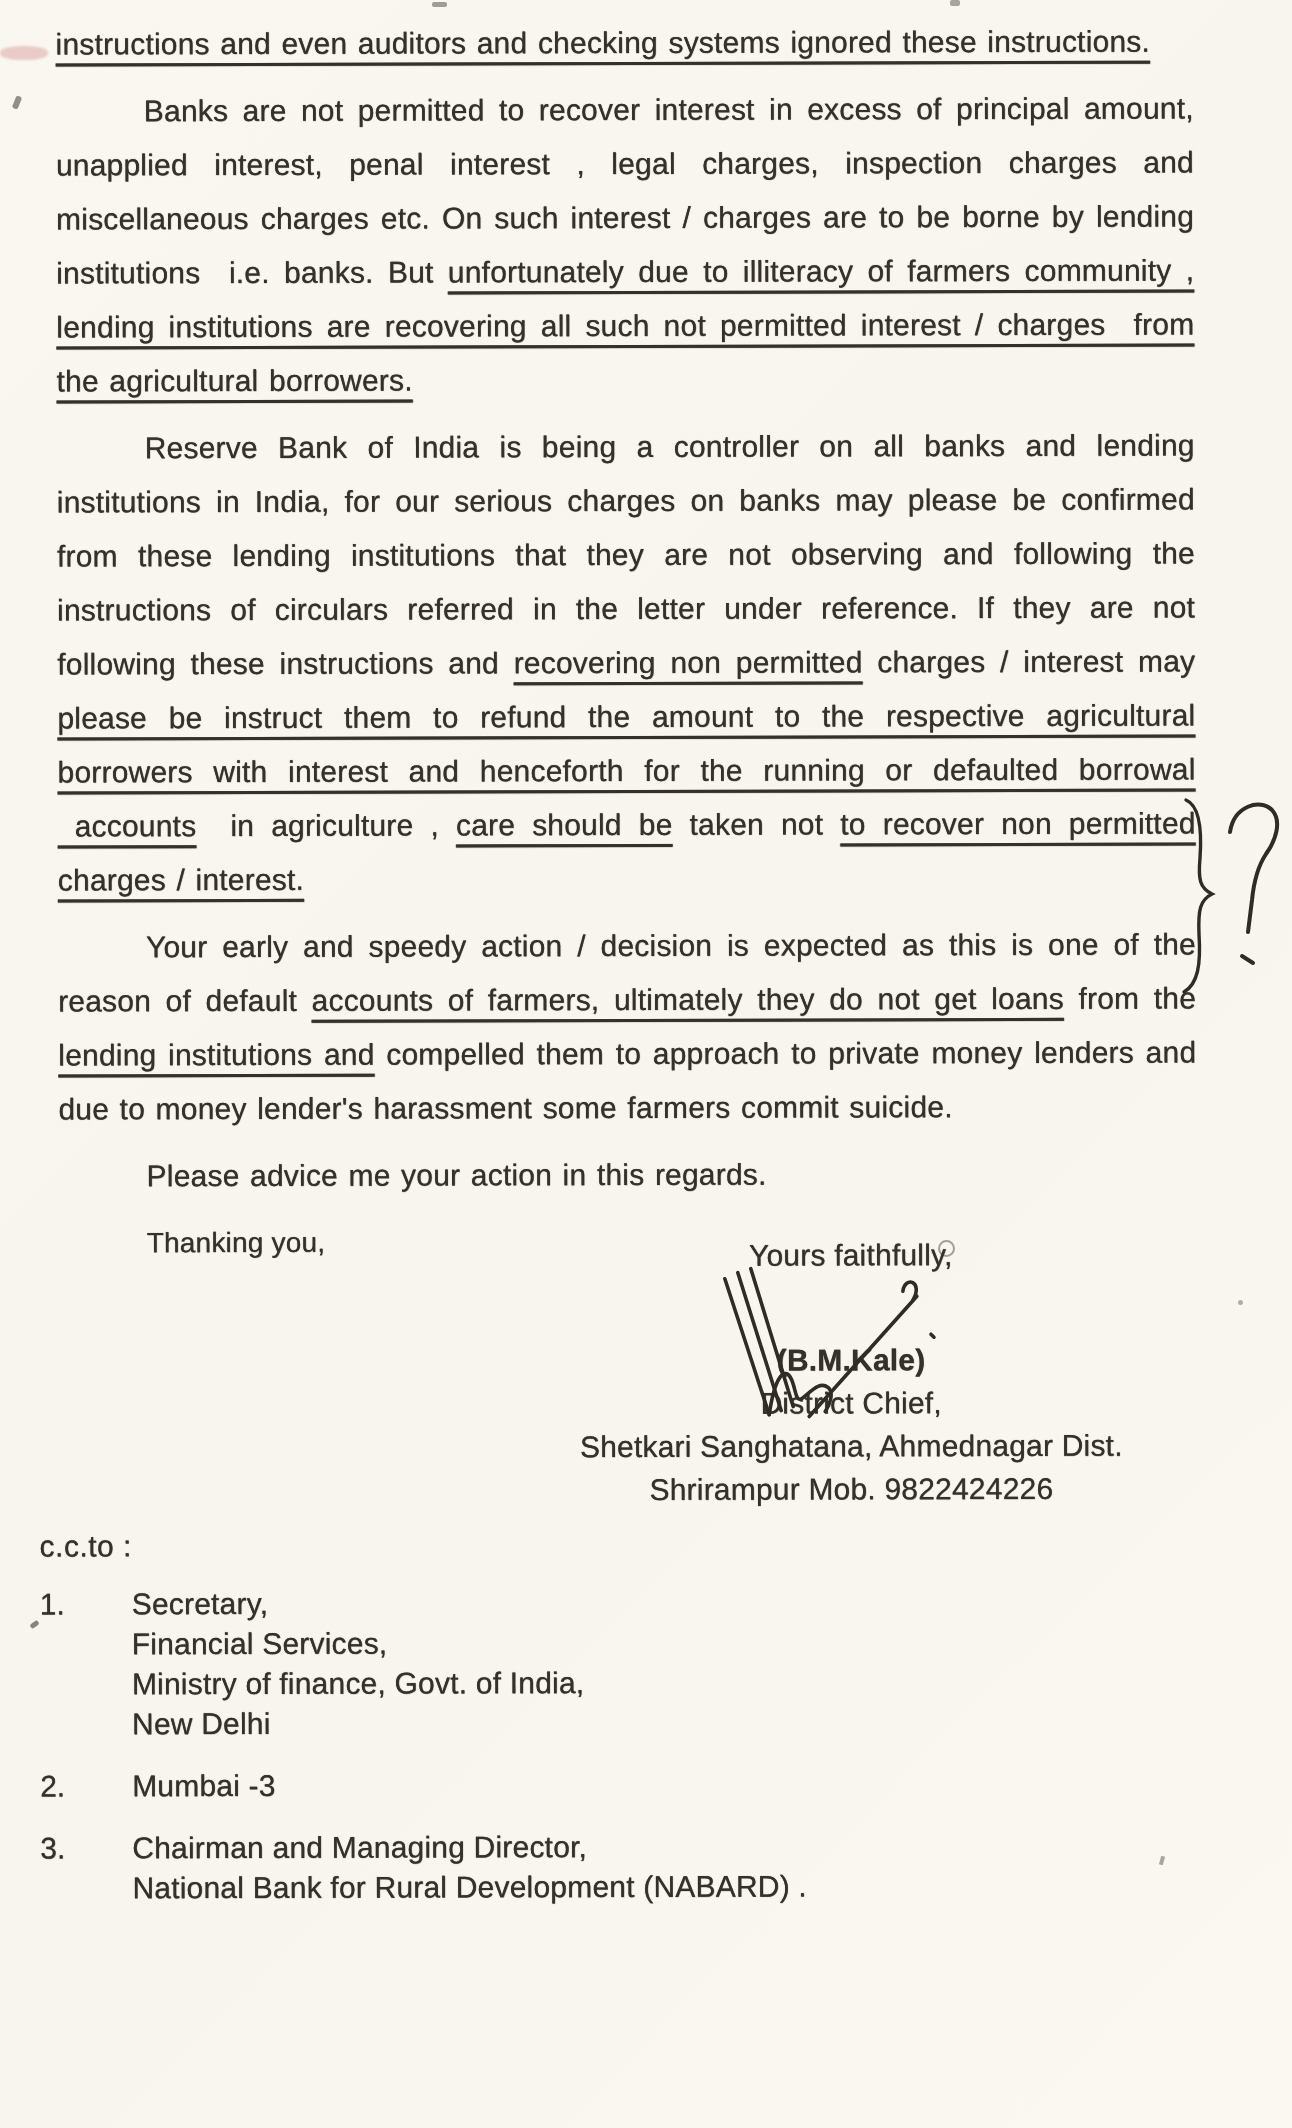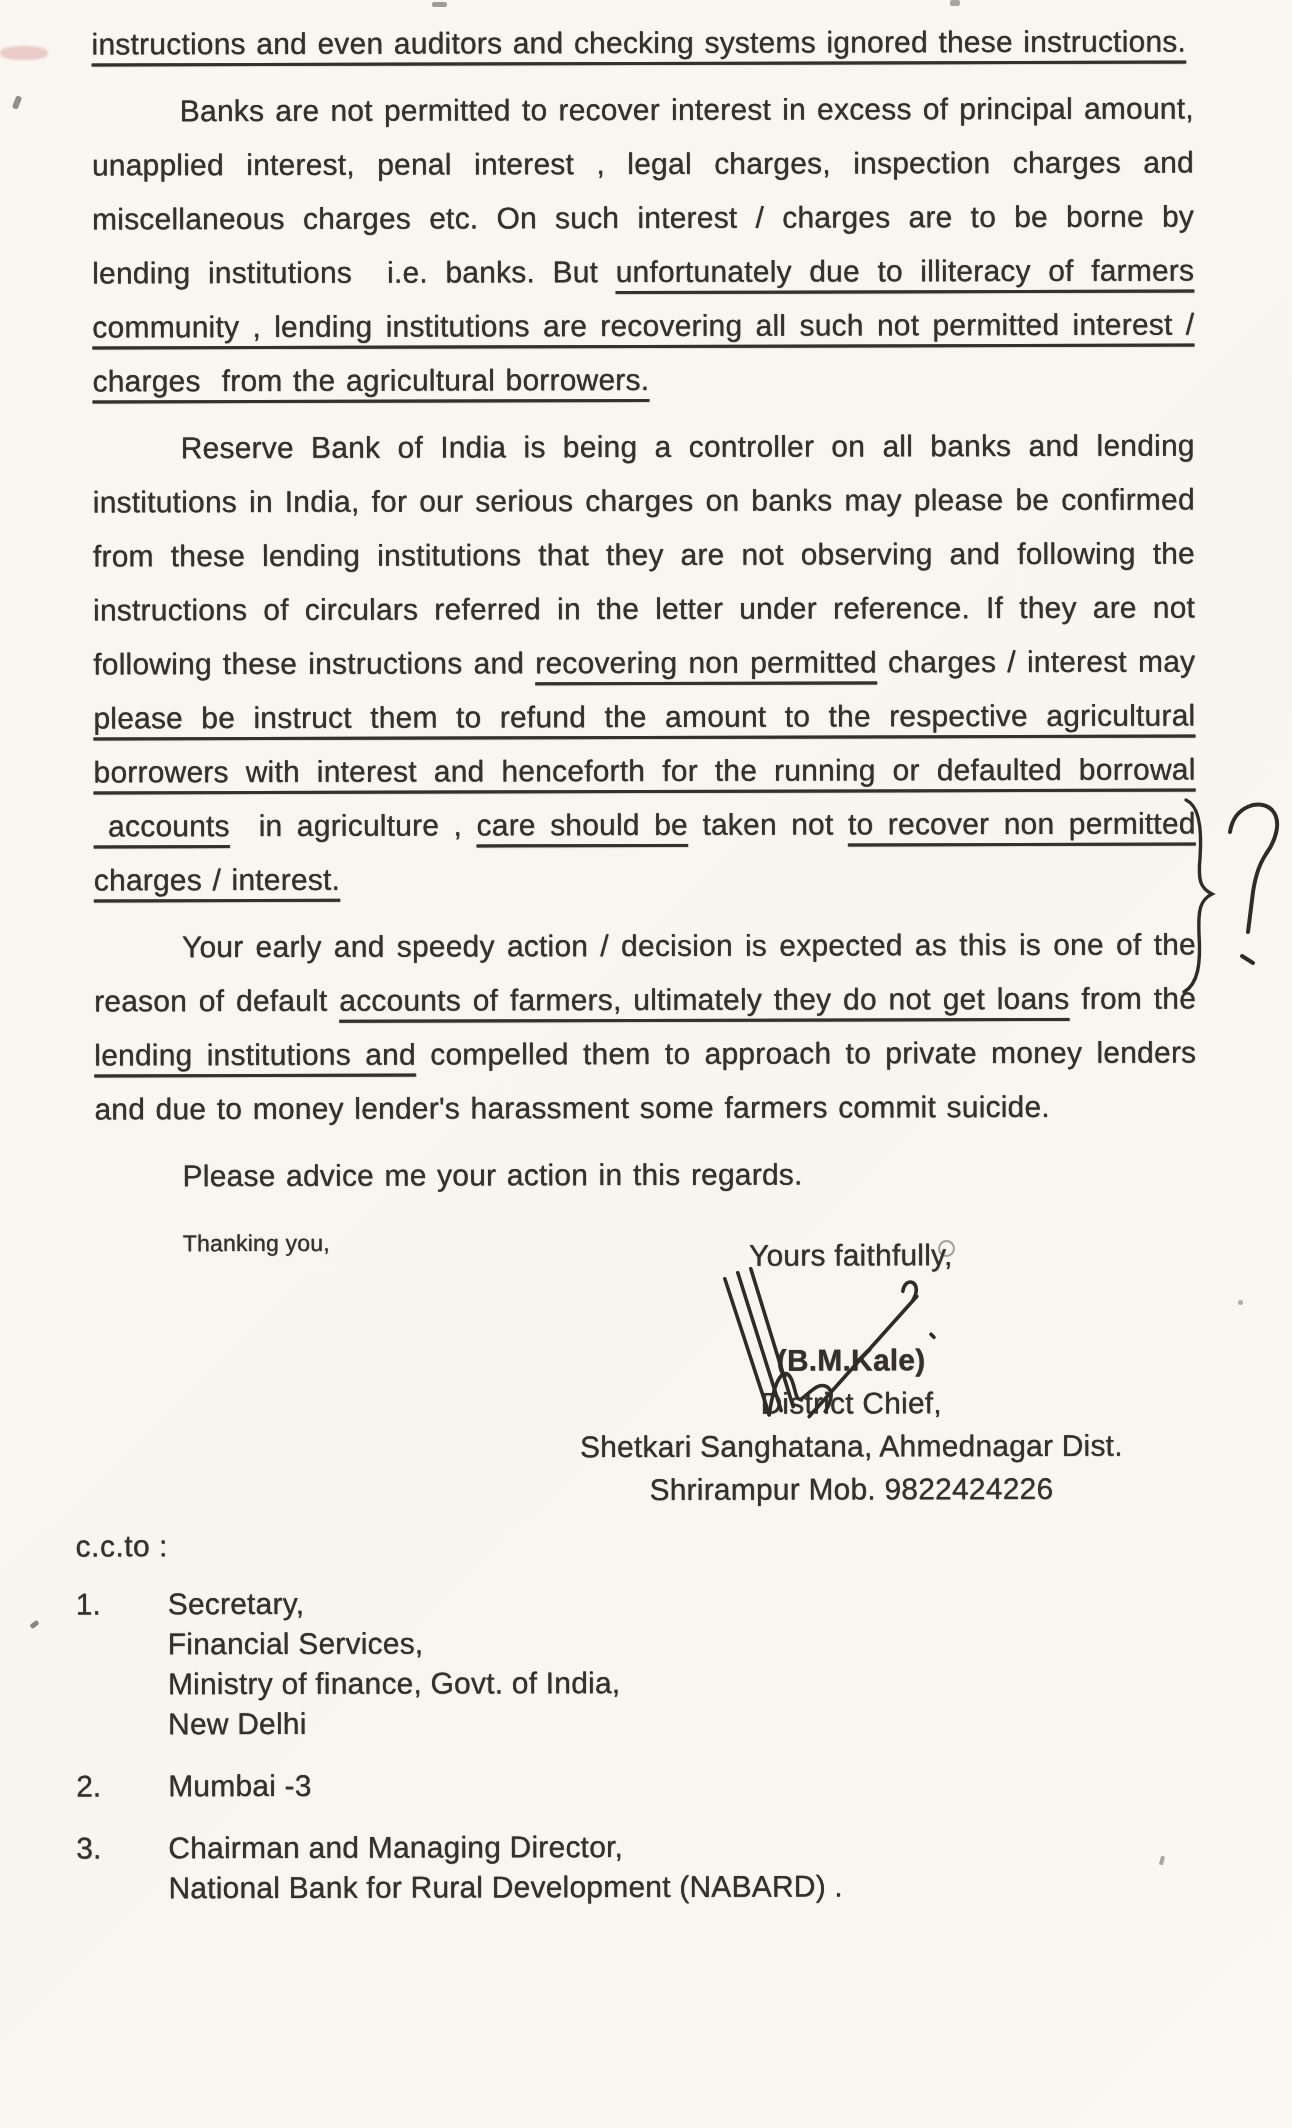--- a/index.html
+++ b/index.html
@@ -2,21 +2,21 @@
 <html><head>
 <meta charset="utf-8">
 <style>
   html,body { margin:0; padding:0; background:#e8e6e0; }
   .page {
     position:relative;
     width:1292px; height:2128px;
     margin:0 auto;
     background:linear-gradient(135deg,#f9f7f0 0%, #f7f5ee 55%, #faf8f1 100%);
     box-sizing:border-box;
-    padding:16px 96px 0 94px;
+    padding:16px 96px 0 58px;
     overflow:hidden;
     font-family:"Liberation Sans", sans-serif;
     color:#35312a;
     text-shadow:0 0 0.8px rgba(52,48,40,0.75), 0.4px 0.4px 0.4px rgba(52,48,40,0.35);
   }
   .tilt { transform:rotate(-0.15deg); }
   .para {
     margin:0 0 13px 0;
     font-size:30px;
     line-height:54px;
@@ -26,21 +26,21 @@
   }
   .ind { text-indent:88px; }
   .u {
     text-decoration:underline;
     text-decoration-thickness:3px;
     text-underline-offset:9px;
     text-decoration-color:rgba(48,44,38,0.88);
     text-decoration-skip-ink:none;
   }
   .sign-row { display:flex; margin-top:8px; }
-  .thanking { margin:0; font-size:23px; line-height:54px; letter-spacing:0.2px; }
+  .thanking { margin:0; font-size:28px; line-height:54px; letter-spacing:0.2px; }
   .closing {
     margin-left:auto; margin-right:36px; margin-top:24px;
     width:620px; text-align:center; position:relative;
   }
   .closing p { margin:0; font-size:30px; line-height:43px; letter-spacing:0.2px; }
   .closing .yours { line-height:34px; margin-bottom:4px; }
   .sig-space { height:62px; }
   .signature-svg {
     position:absolute; top:26px; left:150px;
     pointer-events:none;

